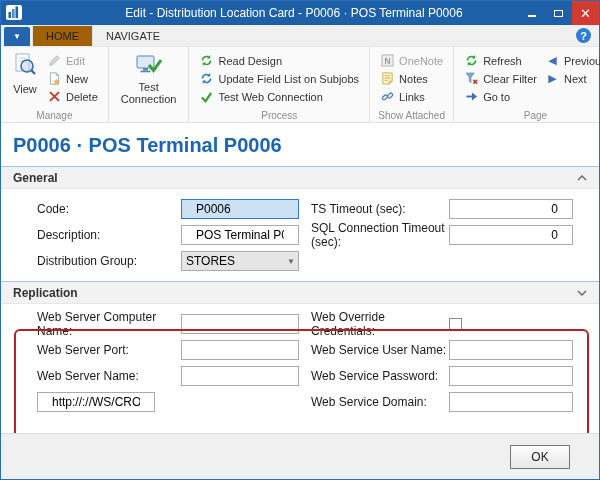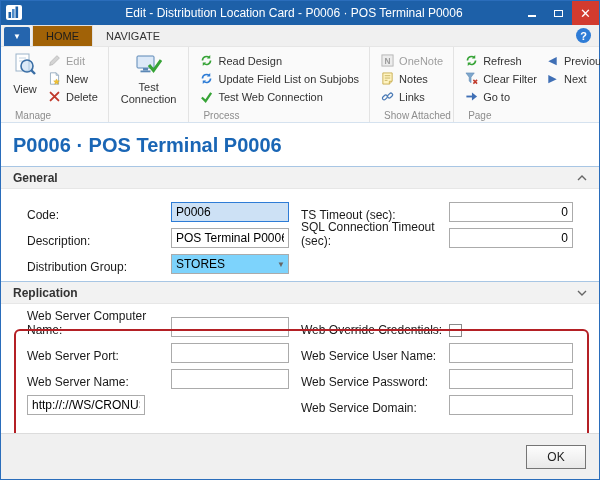--- a/index.html
+++ b/index.html
@@ -20,54 +20,54 @@
   .win-btn .min-glyph { width:8px; height:2px; background:#fff; display:block; margin-top:6px; }
   
   .tabrow { height:22px; background:#f0f0f0; display:flex; align-items:stretch; flex:none; border-bottom:1px solid #e6e6e6; }
   .file-btn { width:26px; margin:2px 2px 0 3px; background:#2565ae; color:#fff; font-size:8px; display:flex; align-items:center; justify-content:center; border-radius:2px 2px 0 0; }
   .tab { padding:0 13px; font-size:11px; color:#333; display:flex; align-items:center; cursor:default; }
   .tab.active { background:#a16207; border:1px solid #e0e0e0; border-bottom:none; color:#1d1d1d; }
   .help-btn { margin-left:auto; margin-right:8px; align-self:center; width:15px; height:15px; border-radius:50%; background:#2e7cd6; color:#fff; font-size:11px; font-weight:bold; display:flex; align-items:center; justify-content:center; }
   
   .ribbon { height:76px; background:#fafafa; border-bottom:1px solid #d5e2ef; display:flex; flex:none; }
   .rgroup { position:relative; padding:4px 7px 15px 7px; border-right:1px solid #e3e3e3; display:flex; align-items:flex-start; gap:2px; }
-  .rgroup-label { position:absolute; left:0; right:0; bottom:1px; text-align:left; font-size:10px; color:#8d8d8d;padding-left:14px; }
+  .rgroup-label { position:absolute; left:0; right:0; bottom:1px; text-align:center; font-size:10px; color:#8d8d8d; }
   .vcol { display:flex; flex-direction:column; gap:3px; padding-top:2px;justify-content:center; }
   .small-btn { display:flex; align-items:center; gap:4px; font-size:11px; color:#333; white-space:nowrap; padding:0 3px; cursor:default; }
   .small-btn .ico { width:15px; height:15px; flex:none; display:inline-flex; align-items:center; justify-content:center; }
   .large-btn { display:flex; flex-direction:column; align-items:center; font-size:11px; color:#333; text-align:center; padding:2px 5px; gap:2px; cursor:default; }
   .large-btn .lbl { line-height:12px; max-width:66px; }
   .disabled, .disabled * { color:#9e9e9e !important; }
   .arrow-glyph { color:#3f6fb5; font-size:11px; }
   
   .main { flex:1; background:#fff; overflow:hidden; display:flex; flex-direction:column; }
   .page-title { padding:11px 12px 9px 12px; color:#1a66b5; font-size:20px; font-weight:bold; }
   .section-header { height:23px; background:#f2f2f2; border-top:1px solid #a8c6e4; border-bottom:1px solid #e7e7e7;
     display:flex; align-items:center; padding:0 12px; font-size:12px; color:#333; font-weight:bold; cursor:default; flex:none; }
   .section-header .chev { margin-left:auto; display:flex; }
   .section-body { padding:7px 0 7px 0; }
   .columns { display:flex; }
   .col-left { width:300px; padding-left:26px; }
   .col-right { width:286px; padding-right:14px; }
-  .field-row { display:flex; align-items:flex-end; height:26px; }
+  .field-row { display:flex; align-items:center; height:26px;margin-left:10px; }
   .field-row label { font-size:12px; color:#1a1a1a; }
   .col-left label { width:144px; flex:none; }
   .col-right label { flex:1; }
-  .tb { height:20px; border:1px solid #ababab; font-size:12px; font-family:"Liberation Sans",sans-serif; padding:0 4px; background:#fff; }
+  .tb { height:20px; border:1px solid #ababab; font-size:12px; font-family:"Liberation Sans",sans-serif; padding:0 14px; background:#fff; }
   .col-left .tb { width:118px; }
   .col-right .tb { width:124px; flex:none; }
   .tb.num { text-align:right; }
   .tb.focused { border-color:#2e7cd6; background:#cde1f5; }
-  .select-box { width:118px; height:20px; border:1px solid #ababab; display:flex; align-items:center; padding:0 3px 0 4px; font-size:12px; background:#7dd3fc; cursor:default; }
+  .select-box { width:118px; height:20px; border:1px solid #ababab; display:flex; align-items:center; padding:0 3px 0 4px; font-size:12px; background:#e5e5e5; cursor:default; }
   .select-box .dd { margin-left:auto; color:#666; font-size:8px; }
   .checkbox { width:13px; height:13px; border:1px solid #8a8a8a; background:#fff; appearance:none; -webkit-appearance:none; flex:none; }
   .web-section { position:relative; }
   .annotation { position:absolute; left:13px; right:10px; top:25px; height:116px; border:2px solid #b42025; border-radius:6px; pointer-events:none; }
   
-  .footer { height:46px; background:#f0f0f0; border-top:1px solid #dcdcdc; display:flex; align-items:center; justify-content:flex-end; padding-right:13px; flex:none; }
+  .footer { height:46px; background:#f0f0f0; border-top:1px solid #dcdcdc; display:flex; align-items:center; justify-content:flex-end; padding-right:29px; flex:none; }
   .ok-btn { width:60px; height:24px; font-size:12px; font-family:"Liberation Sans",sans-serif; color:#222;
     background:linear-gradient(#fdfdfd,#e8e8e8); border:1px solid #757575; cursor:default; }
 </style>
 </head>
 <body>
 
 <div class="window">
 
   <div class="titlebar">
     <span class="app-icon">

